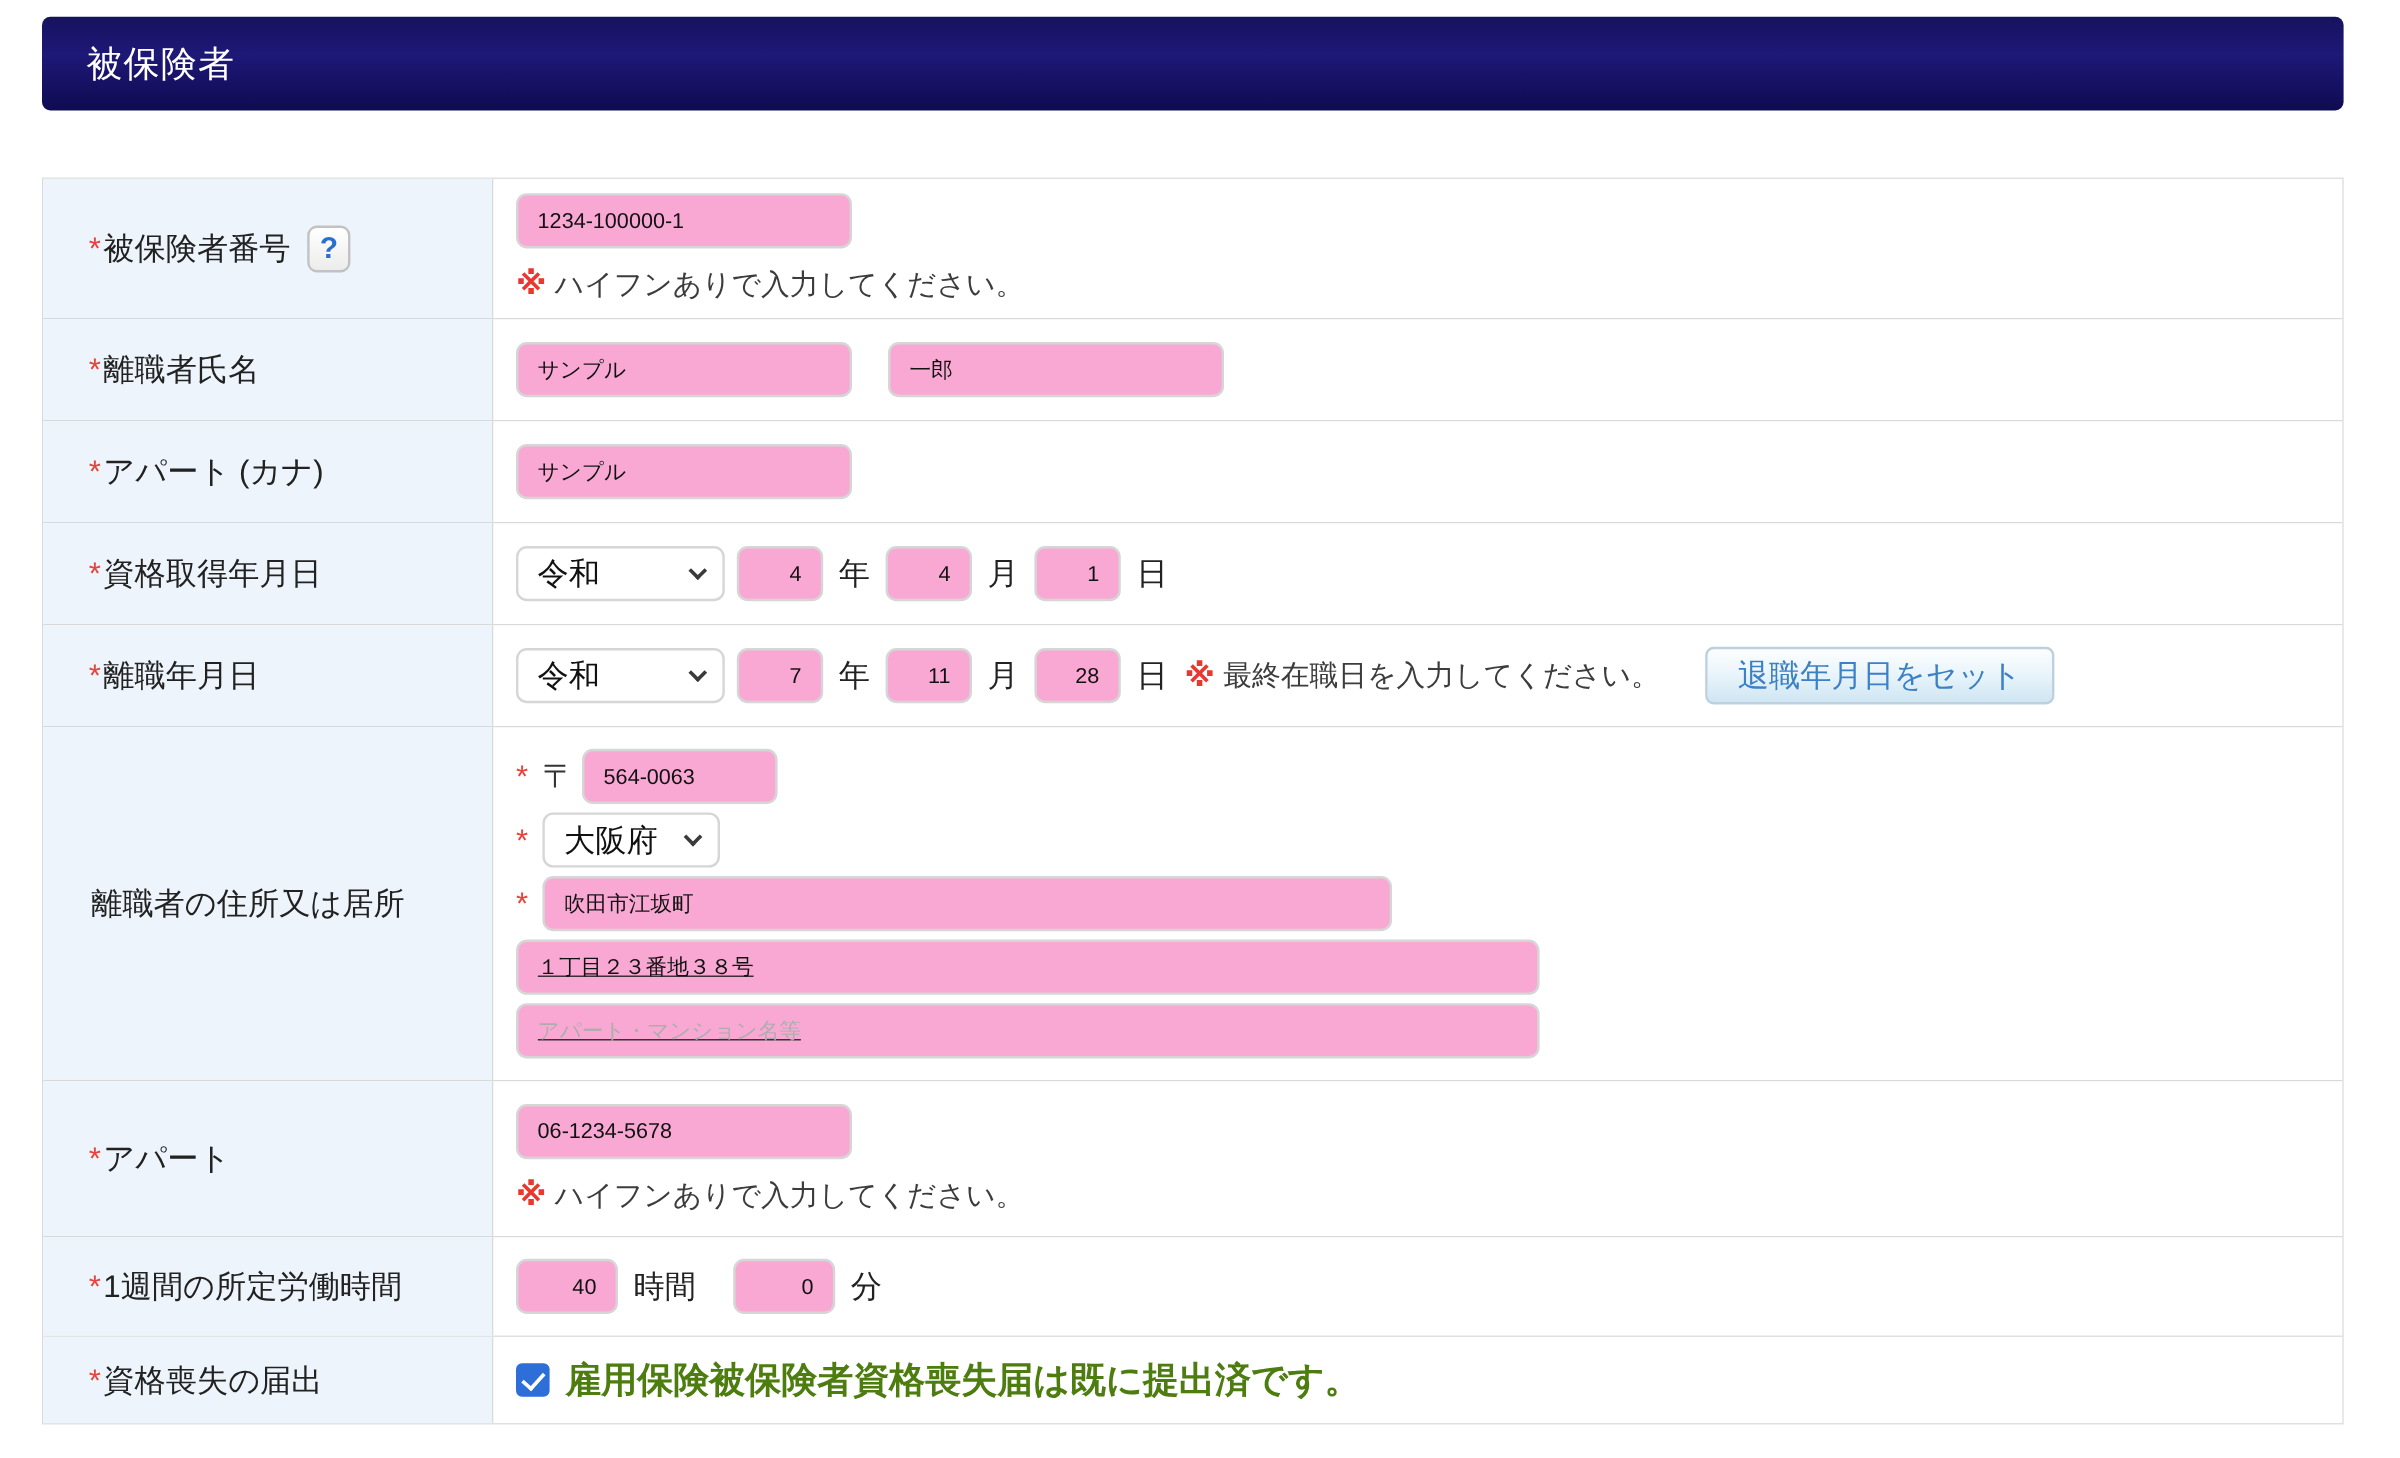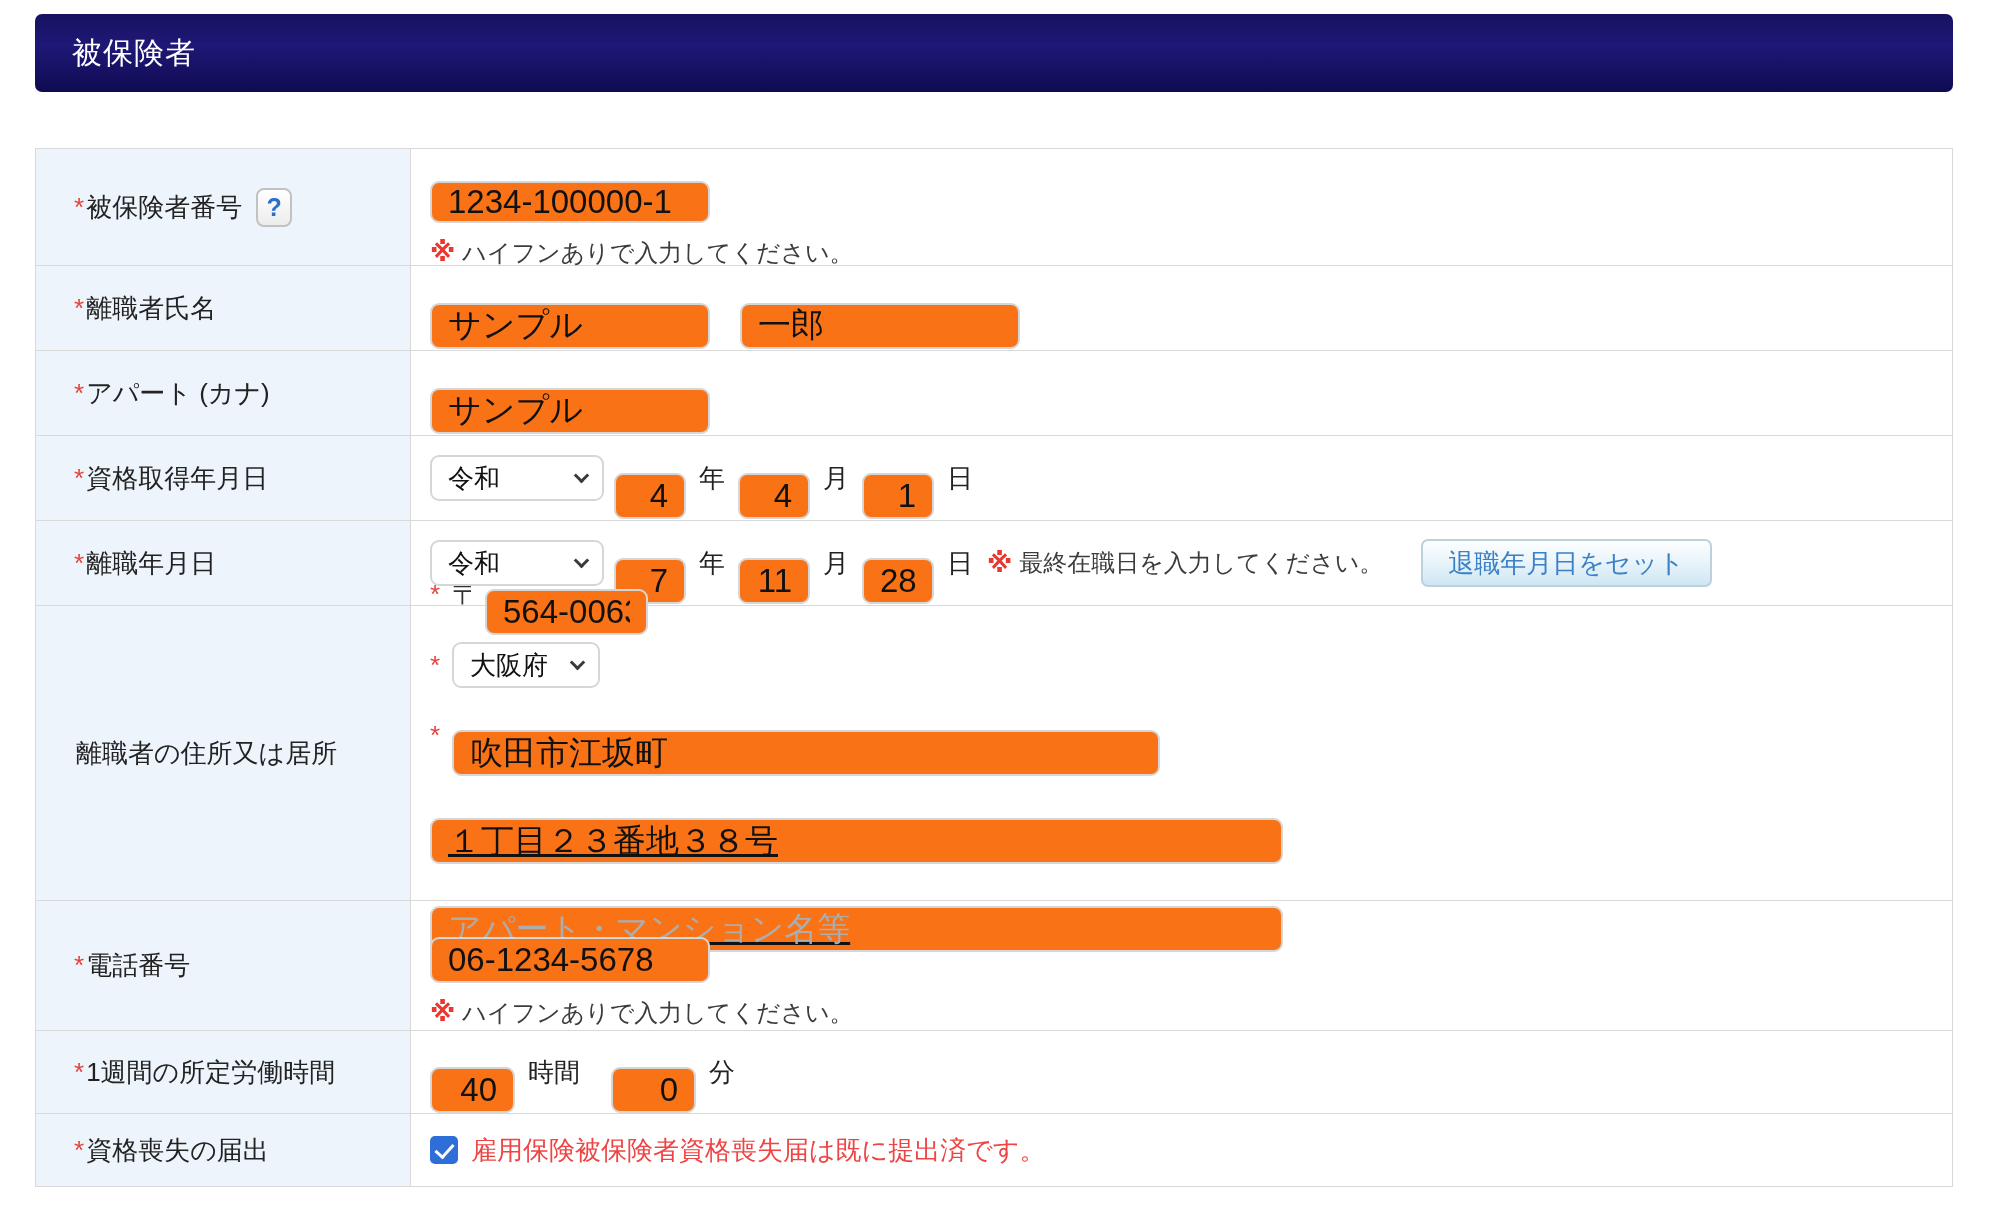--- a/index.html
+++ b/index.html
@@ -41,26 +41,25 @@
 
   
   .h-r1 { height:117px; } .h-r2 { height:85px; } .h-r3 { height:85px; }
   .h-r4 { height:85px; }  .h-r5 { height:85px; } .h-r6 { height:295px; }
   .h-r7 { height:130px; } .h-r8 { height:83px; } .h-r9 { height:72px; }
 
   
   .ti {
     height:46px;
     border:2px solid #d6d6d6; border-radius:9px;
-    background:#f97316;
-    font-size:33px; color:#111;
+    background:#f9a8d4;
+    font-size:18px; color:#111;
     padding:0 16px;
     font-family:inherit;
     outline:none;
-    margin-top:35px;
   }
   .ti::placeholder { color:#adadad; }
   .num { text-align:right; padding-right:16px; }
 
   .w280 { width:280px; } .w175 { width:163px; } .w855 { width:708px; }
   .w853 { width:853px;text-decoration:underline; } .w85 { width:85px; }  .w72 { width:72px; }
 
   .sel-wrap { position:relative; display:inline-block; }
   select {
     appearance:none; -webkit-appearance:none; -moz-appearance:none;
@@ -115,21 +114,21 @@
     background:#2d6ed9; border-radius:5px;
     position:relative; cursor:pointer;
   }
   .checkbox::after {
     content:""; position:absolute;
     left:9px; top:3.5px;
     width:8px; height:15px;
     border-right:3px solid #fff; border-bottom:3px solid #fff;
     transform:rotate(42deg);
   }
-  .cb-text { font-size:26px; color:#ef4444; margin-left:13px; white-space:nowrap; }
+  .cb-text { font-size:30px; color:#4d7c0f; margin-left:13px; white-space:nowrap;font-weight:bold; }
 
   .gap30 { margin-left:30px; }
   .stack-gap { margin-top:14px; }
 </style>
 </head>
 <body>
 
 <div class="page">
 
   <div class="section-header">
@@ -248,21 +247,21 @@
         </div>
         <div class="addr-line">
           <input class="ti w853" type="text" placeholder="アパート・マンション名等" style="">
         </div>
       </div>
     </div>
 
     <div class="frow h-r7">
       <div class="flabel">
         <span class="req">*</span>
-          <span class="label-text">電話番号</span>
+          <span class="label-text">アパート</span>
       </div>
       <div class="fcontent col">
         <input class="ti w280" type="text" value="06-1234-5678" style="">
         <div class="note stack-gap">
           <span class="mark">※</span><span>ハイフンありで入力してください。</span>
         </div>
       </div>
     </div>
 
     <div class="frow h-r8">

